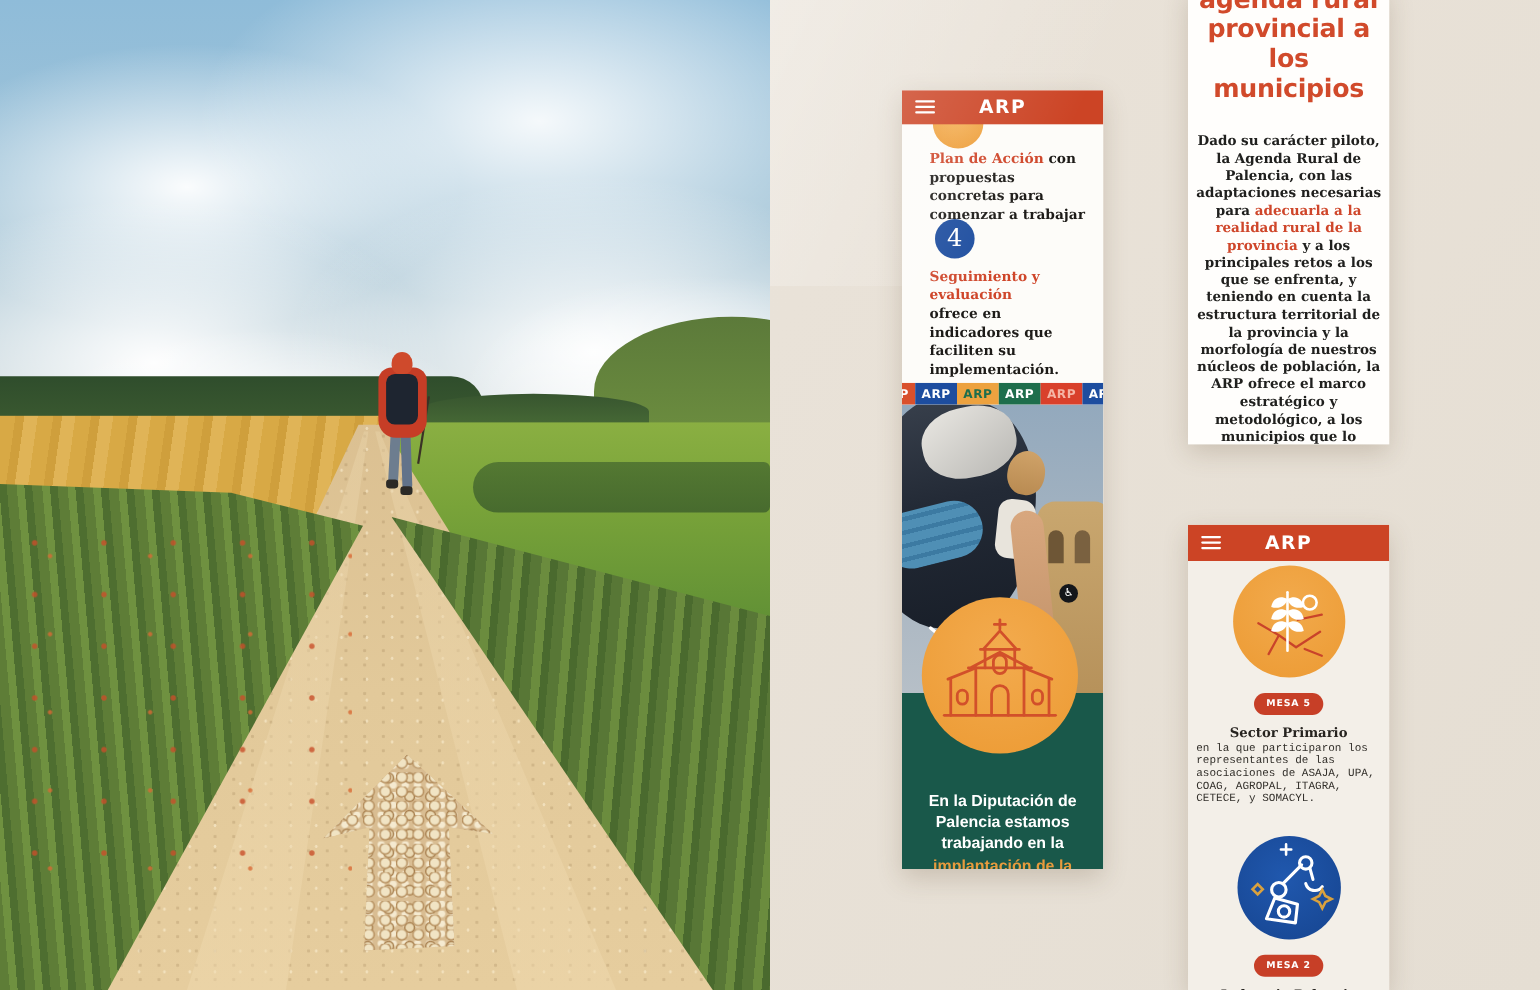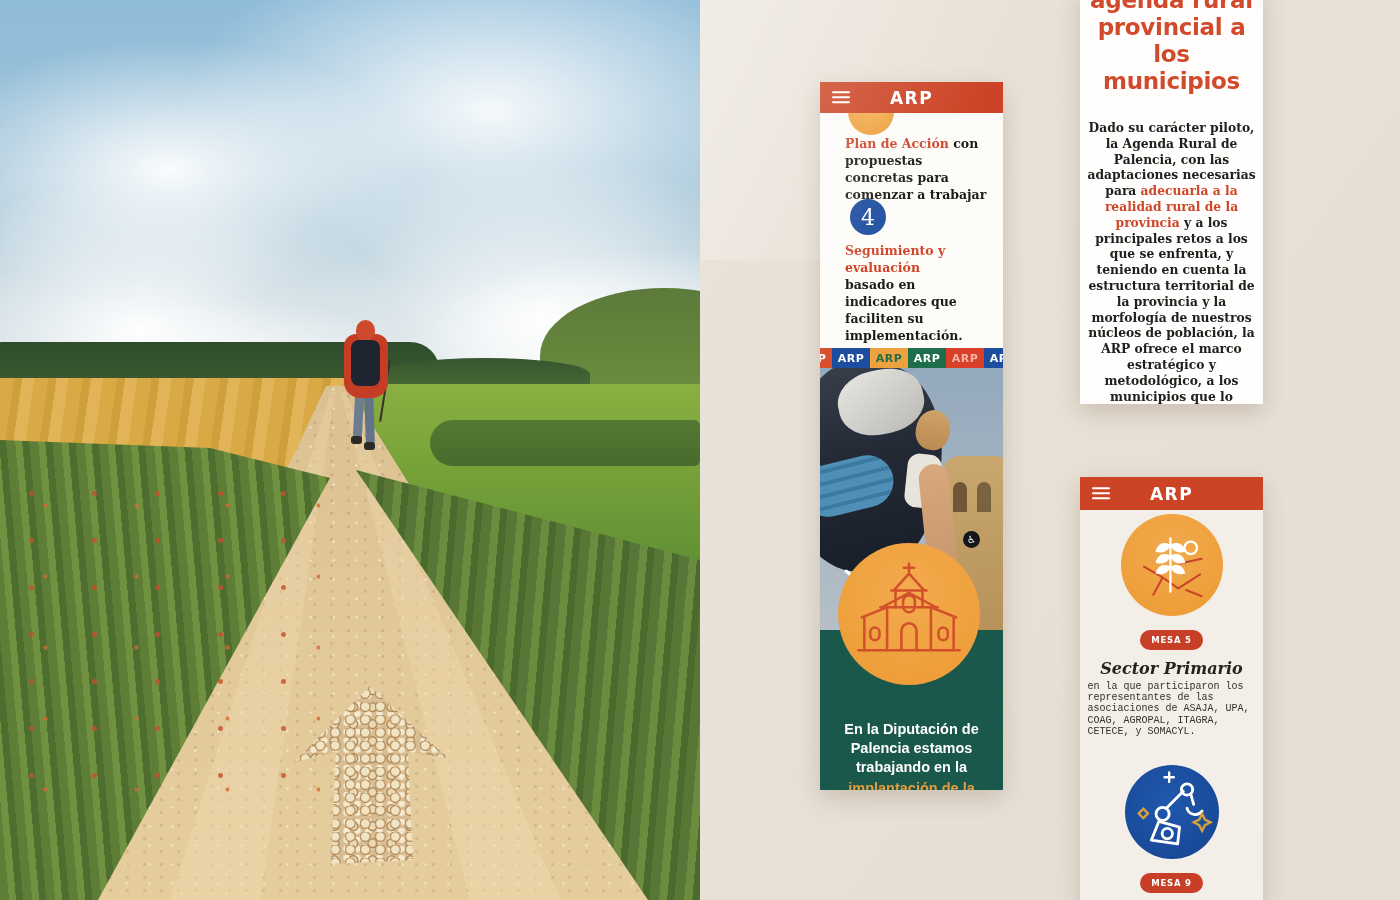--- a/index.html
+++ b/index.html
@@ -141,21 +141,21 @@
         font-weight:bold;font-size:12.3px;line-height:15.8px;color:#20201e;}
   .agenda-par .link{color:#cf462a;cursor:pointer;}
 
   
   .pb-center{display:flex;flex-direction:column;align-items:center;}
   .circle-icon{border-radius:50%;display:flex;align-items:center;justify-content:center;}
   .circle-wheat{width:102px;height:102px;margin-top:4px;background:radial-gradient(circle at 50% 35%,#f2aa4c,#ec9a33);}
   .circle-robot{width:94px;height:94px;margin-top:28px;background:radial-gradient(circle at 45% 40%,#2058ae,#16448f);}
   .mesa-badge{margin-top:14px;background:#c73f27;color:#fff;font-weight:800;font-size:8.5px;letter-spacing:.8px;
         padding:5px 11px;border-radius:10px;cursor:pointer;}
-  .mesa-title{margin-top:9px;font-family:"DejaVu Serif",serif;font-weight:bold;font-size:16px;color:#26231f;font-style:italic;}
+  .mesa-title{margin-top:9px;font-family:"DejaVu Serif",serif;font-weight:bold;font-size:12px;color:#26231f;}
   .mesa-text{margin:3px auto 0;width:168px;text-align:left;font-family:Liberation Mono, monospace;
         font-size:10px;line-height:11.2px;color:#33302b;}
 </style>
 </head>
 <body>
 
 <div class="stage">
 
   <div class="hero">
     <div class="cloud c1"></div>
@@ -197,21 +197,21 @@
           <span></span>
           <span></span>
         </div>
       <div class="logo">ARP</div>
     </div>
     <div class="step-text serifb t3"><span class="red-ink">Plan de Acción</span><span> con propuestas concretas para comenzar a trabajar</span></div>
     <div class="num-badge">
         <span>4</span>
       </div>
     <div class="step-text serifb t4"><span class="red-ink">Seguimiento y evaluación</span><br>
-      <span>basado en indicadores que faciliten su implementación.</span></div>
+      <span>ofrece en indicadores que faciliten su implementación.</span></div>
     <div class="strip">
       <div class="tile">ARP</div>
       <div class="tile">ARP</div>
       <div class="tile">ARP</div>
       <div class="tile">ARP</div>
       <div class="tile">ARP</div>
       <div class="tile">ARP</div>
     </div>
     <div class="mid-photo">
       <div class="tower"></div>
@@ -309,19 +309,19 @@
           </g>
           <g stroke="#d9a13e" stroke-width="2.5" fill="none" stroke-linecap="round">
             <path d="M82,52 l3,6 6,3 -6,3 -3,6 -3,-6 -6,-3 6,-3 Z"></path>
             <rect x="16" y="48" width="7" height="7" transform="rotate(45 19.5 51.5)"></rect>
           </g>
           <g stroke="#ffffff" stroke-width="2.5" stroke-linecap="round">
             <path d="M47,8 V18 M42,13 H52"></path>
           </g>
         </svg>
       </div>
-      <div class="mesa-badge">MESA 9</div>
+      <div class="mesa-badge">MESA 2</div>
       <div class="mesa-title">Industria Palencia</div>
 
     </div>
   </div>
 
 </div>
 
 </body></html>

